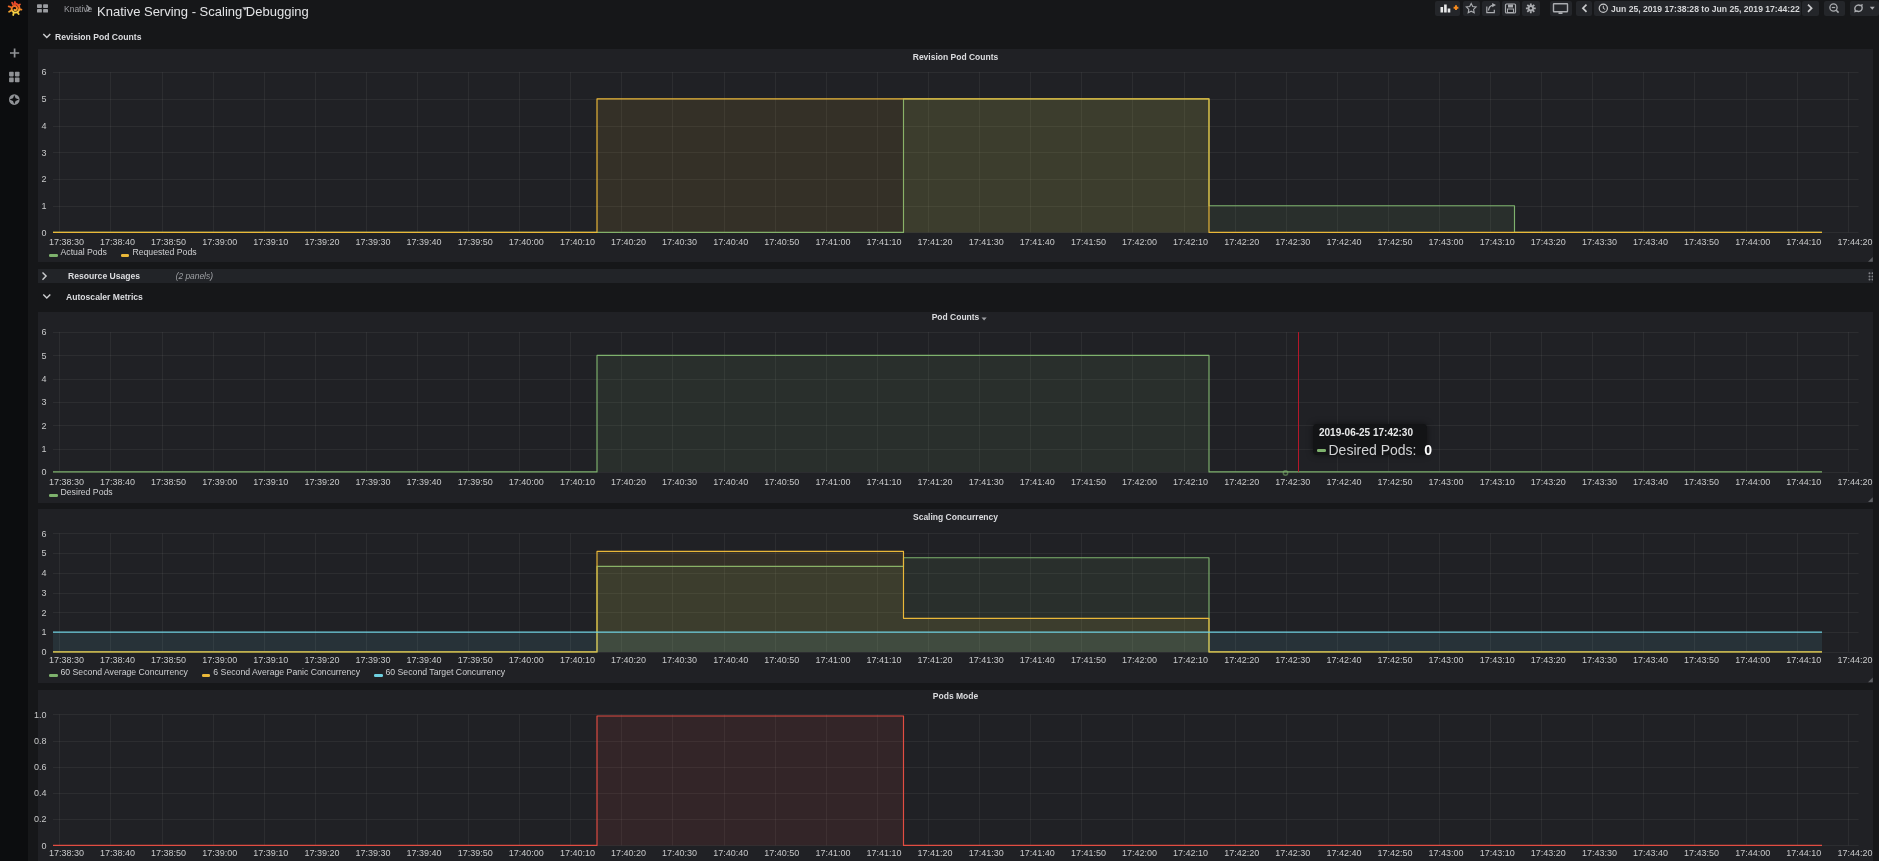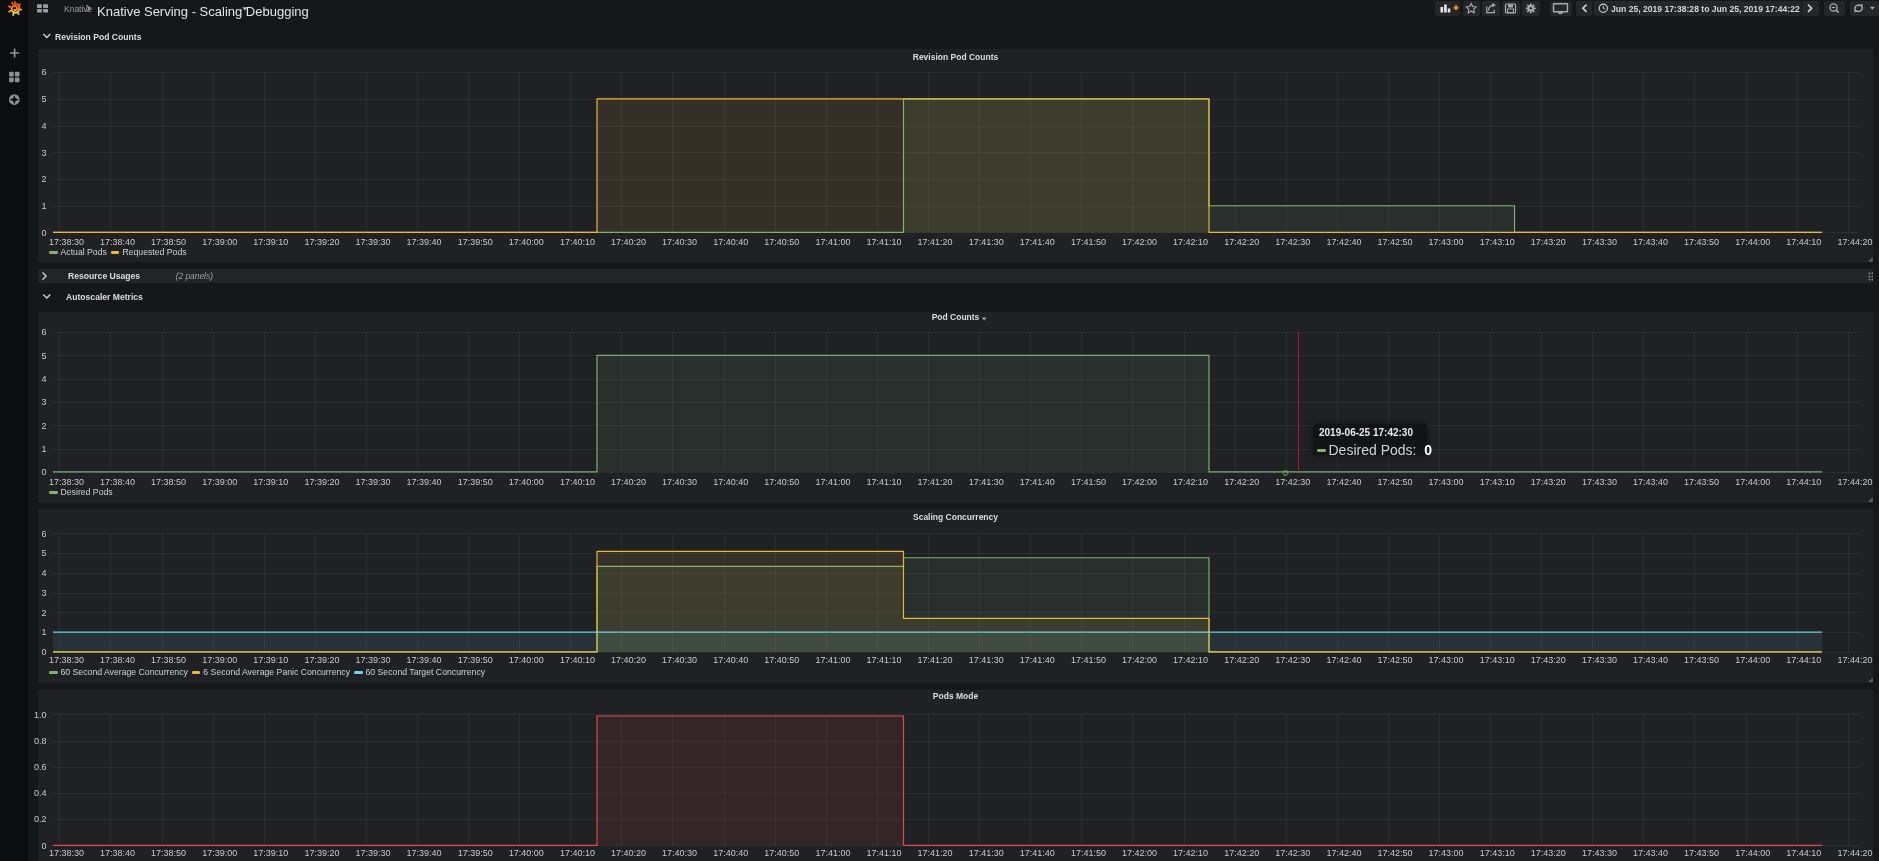--- a/index.html
+++ b/index.html
@@ -2,21 +2,21 @@
 <html><head><meta charset="utf-8"><style>
 * { margin:0; padding:0; box-sizing:border-box; }
 html,body { width:1879px; height:861px; background:#161719; font-family:"Liberation Sans",sans-serif; overflow:hidden; -webkit-font-smoothing:antialiased; }
 .abs { position:absolute; }
 .panel { position:absolute; left:38px; width:1835px; background:#202125; }
 .ptitle { position:absolute; left:38px; width:1835px; text-align:center; font-size:8.5px; font-weight:bold; color:#dcdde0; }
 .rowhdr { position:absolute; font-size:8.6px; font-weight:bold; color:#dcdde0; }
 .tick { font-family:"Liberation Sans",sans-serif; font-size:9px; fill:#c8c9ca; }
 .legend { position:absolute; display:flex; align-items:center; font-size:8.7px; color:#d0d1d3; }
 .legend .dash { width:8.5px; height:3px; border-radius:1.2px; margin-right:3px; }
-.legend .item { display:flex; align-items:center; margin-right:4px; }
+.legend .item { display:flex; align-items:flex-end; margin-right:14px; }
 .navbtn { position:absolute; top:0.5px; height:15px; background:#24262a; border-radius:2px; }
 </style></head>
 <body>
 <div class="abs" style="left:0;top:0;width:28px;height:861px;background:#0c0d0f;"></div>
 <svg class="abs" style="left:0;top:0" width="28" height="120">
   <defs>
       <linearGradient id="lg" x1="0" y1="0" x2="0" y2="1">
         <stop offset="0%" stop-color="#e8432c"></stop>
         <stop offset="55%" stop-color="#f58020"></stop>
         <stop offset="100%" stop-color="#f5d948"></stop>

